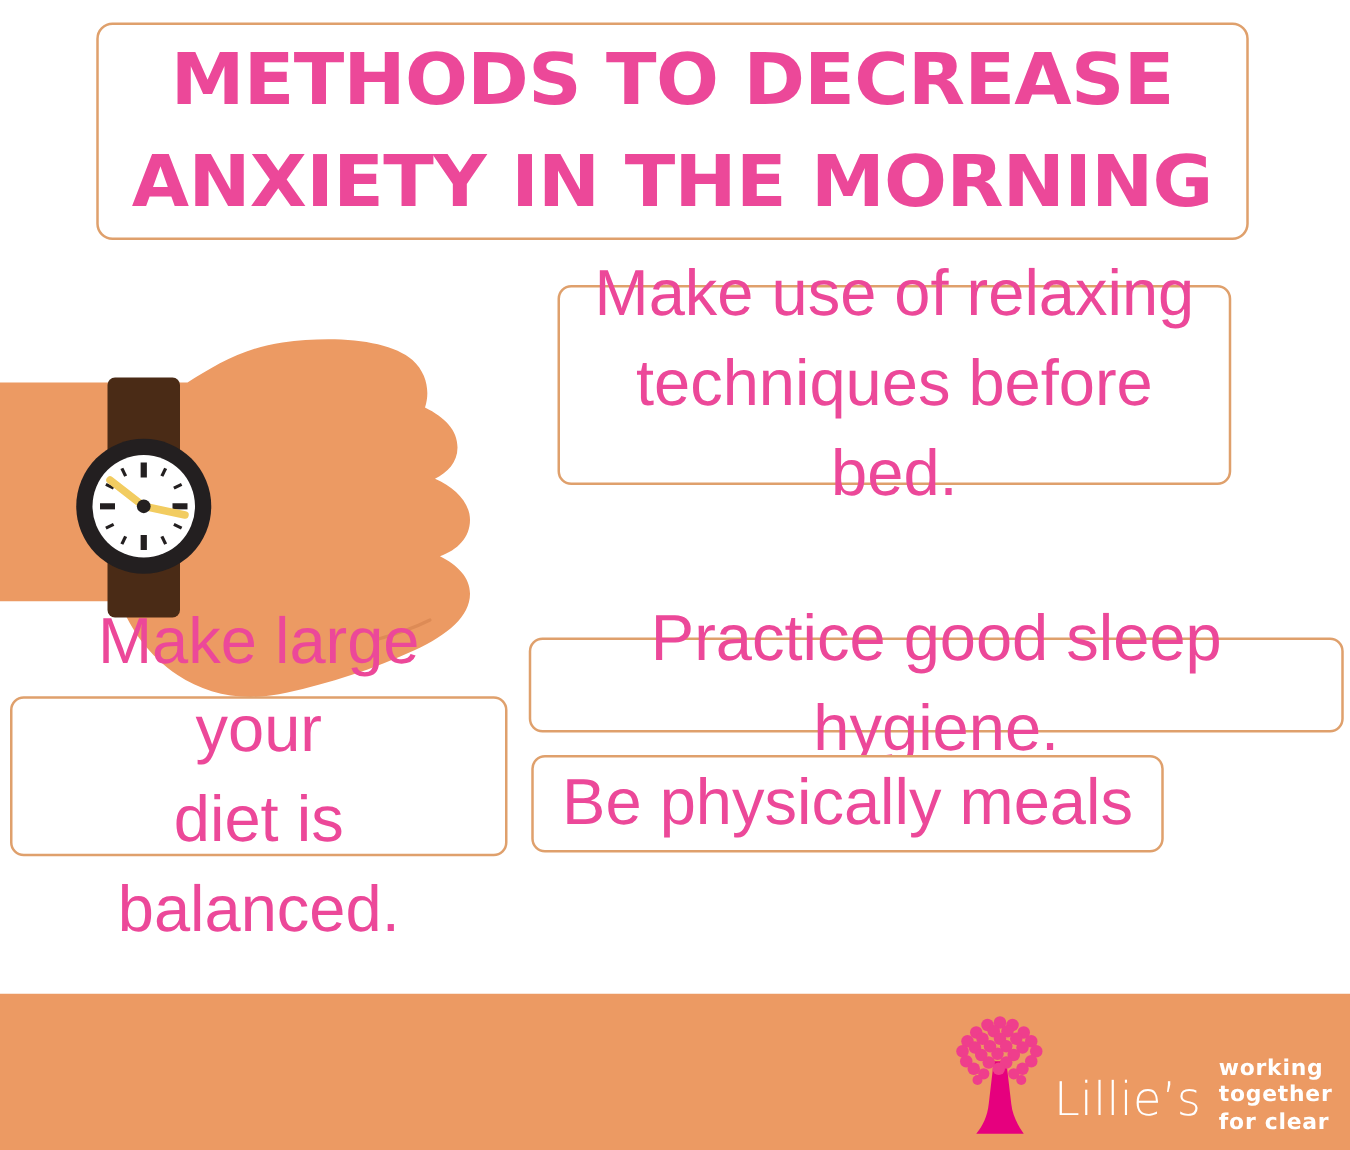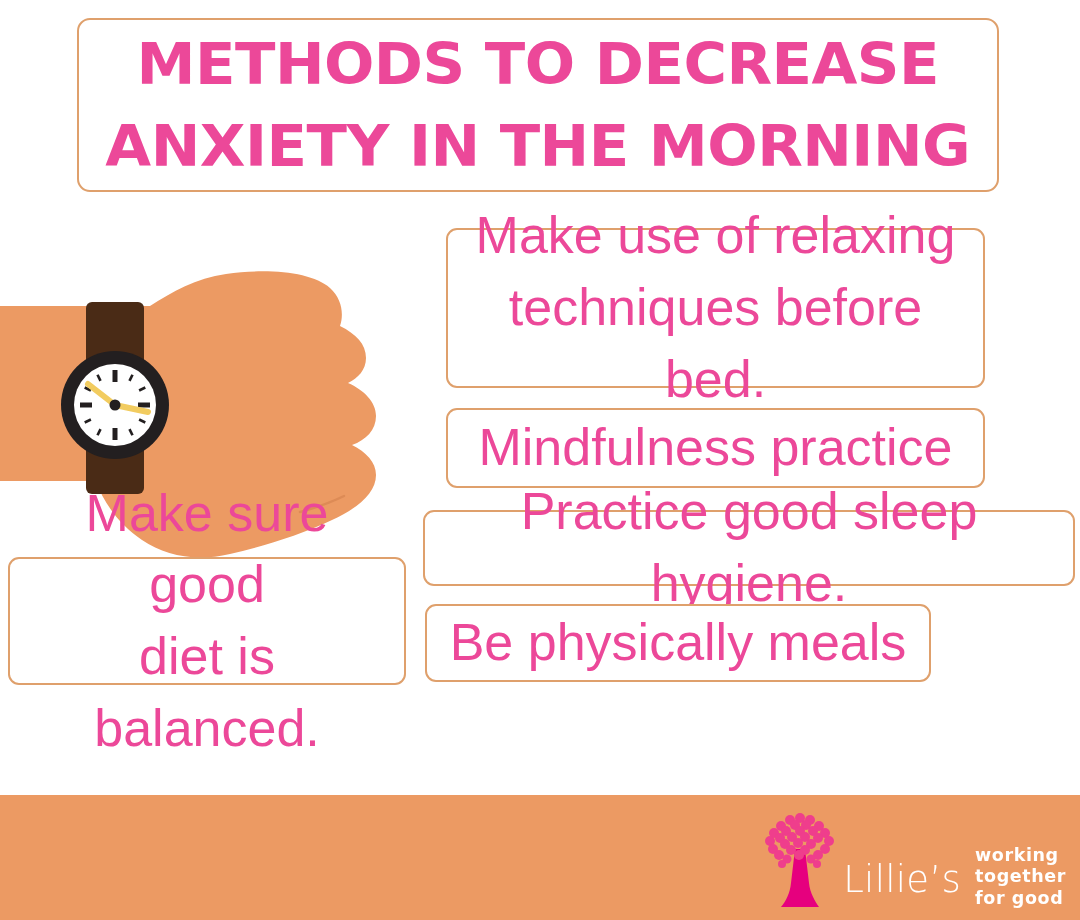--- a/index.html
+++ b/index.html
@@ -189,34 +189,31 @@
   <div class="card" id="title-card">
     <div id="title-text">METHODS TO DECREASE
 ANXIETY IN THE MORNING</div>
   </div>
 
   <div class="card" id="tip-0">
     <div class="tip-text">Make use of relaxing
 techniques before bed.</div>
   </div>
 
-  <div class="card" id="tip-1">
-    <div class="tip-text">Mindfulness practice</div>
-  </div>
 
   <div class="card" id="tip-2">
     <div class="tip-text">Practice good sleep hygiene.</div>
   </div>
 
   <div class="card" id="tip-3">
     <div class="tip-text">Be physically meals</div>
   </div>
 
   <div class="card" id="tip-4">
-    <div class="tip-text">Make sure good
+    <div class="tip-text">Make large your
 diet is balanced.</div>
   </div>
 
 
   <div id="footer-band"></div>
 
   <div id="logo">
     <svg id="logo-tree" viewBox="0 0 78 104">
 
       <path fill="#e6007e" d="M34,40 L44,40 L48,74 C49,84 54,92 58,98 L20,98 C25,92 29,84 30,74 Z"></path>
@@ -257,17 +254,17 @@
       </g>
     </svg>
 
     <div id="logo-wordmark">
       <span class="wm-line">Lillie’s</span>
     </div>
 
     <div id="logo-tagline">
       <span>working</span>
       <span>together</span>
-      <span>for good</span>
+      <span>for clear</span>
     </div>
   </div>
 
 </div>
 
 </body></html>

